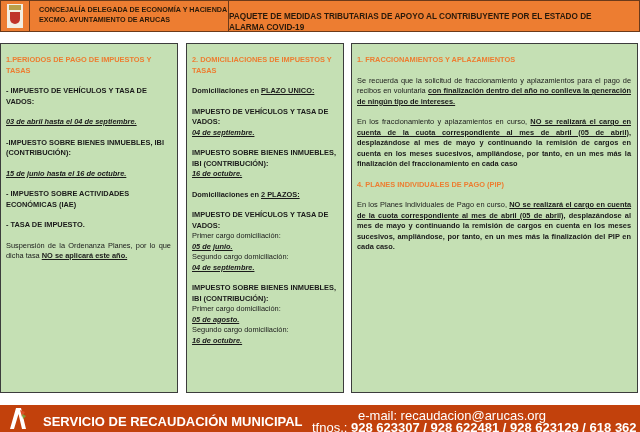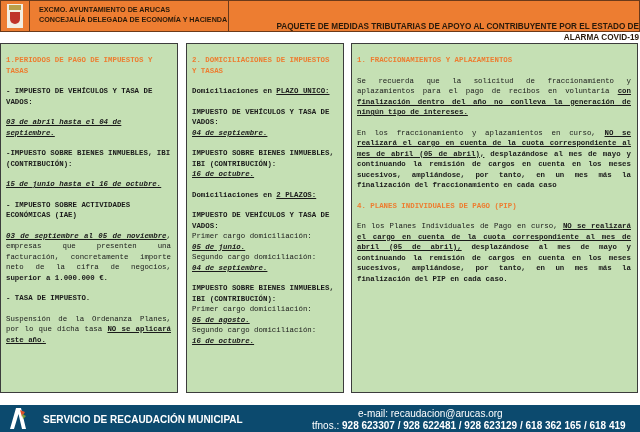--- a/index.html
+++ b/index.html
@@ -7,69 +7,68 @@
          font-family:"Liberation Sans", "DejaVu Sans", sans-serif; color:#1a1a1a; }
   .header { position:absolute; left:0; top:0; width:638px; height:30px; background:#ED7D31;
             border:1px solid #6b3a1a; display:flex; }
   .logo-cell { width:28px; height:30px; display:flex; align-items:center; justify-content:center;
                border-right:1px solid #6b3a1a; background:#ED7D31; }
   .logo-box { width:16px; height:24px; background:#f3efe2; position:relative; }
   .logo-crown { position:absolute; left:2px; top:1px; width:12px; height:5px; background:#b9a04a; }
   .logo-shield { position:absolute; left:3px; top:8px; width:10px; height:12px; background:#c0342a; border-radius:0 0 5px 5px; }
   .org-cell { width:199px; padding:4px 0 0 9px; box-sizing:border-box; border-right:1px solid #6b3a1a;
               font-size:7.2px; font-weight:bold; line-height:10px; color:#2a1a0a; }
-  .title-cell { flex:1; text-align:right; font-size:8.2px; font-weight:bold; line-height:11px;
-                padding-top:20px; color:#2a1a0a; }
+  .title-cell { flex:1; text-align:left; font-size:8.2px; font-weight:bold; line-height:11px;
+                padding-top:10px; color:#2a1a0a; }
   .panel { position:absolute; top:43px; height:350px; background:#C5E0B4; border:1px solid #3c3c3c;
-           box-sizing:border-box; padding:11px 6px 0 5px; font-size:7.4px; line-height:10.5px;font-family:Liberation Mono, monospace; }
+           box-sizing:border-box; padding:11px 6px 0 5px; font-size:7.4px; line-height:10.5px; }
   .p1 { left:0; width:178px; }
   .p2 { left:186px; width:158px; }
   .p3 { left:351px; width:287px; }
   .sec-title { color:#ED7D31; font-weight:bold; font-size:7.4px; margin-bottom:10px; }
   .b { font-weight:bold; }
   .u { text-decoration:underline; }
   .iu { font-style:italic; font-weight:bold; text-decoration:underline; }
   .blk { margin-bottom:10px; }
   .just { text-align:justify; }
-  .footer { position:absolute; left:0; top:405px; width:640px; height:27px; background:#0c4a6e;
-            color:#ffffff; font-size:10px; }
+  .footer { position:absolute; left:0; top:405px; width:640px; height:27px; background:#c2410c;
+            color:#ffffff; font-size:13px; }
   .footer-logo { position:absolute; left:10px; top:3px; width:16px; height:21px; }
   .footer-service { position:absolute; left:43px; top:9px; font-weight:bold; }
   .footer-email { position:absolute; left:358px; top:3px; }
   .footer-phones { position:absolute; left:282px; top:15px; font-weight:bold;margin-left:30px; }
   .footer-phones .lbl { font-weight:normal; }
 </style>
 </head>
 <body>
 
 <div class="header">
   <div class="logo-cell">
     <div class="logo-box">
       <div class="logo-crown"></div>
         <div class="logo-shield"></div>
     </div>
   </div>
   <div class="org-cell">
+    <div>CONCEJALÍA DELEGADA DE ECONOMÍA Y HACIENDA</div>
     <div>EXCMO. AYUNTAMIENTO DE ARUCAS</div>
-    <div>CONCEJALÍA DELEGADA DE ECONOMÍA Y HACIENDA</div>
   </div>
   <div class="title-cell">
     <div>PAQUETE DE MEDIDAS TRIBUTARIAS DE APOYO AL CONTRIBUYENTE POR EL ESTADO DE</div>
     <div>ALARMA COVID-19</div>
   </div>
 </div>
 
 <div class="panel p1">
   <div class="sec-title">1.PERIODOS DE PAGO DE IMPUESTOS Y TASAS</div>
   <div class="b blk">- IMPUESTO DE VEHÍCULOS Y TASA DE VADOS:</div>
   <div class="iu blk">03 de abril hasta el 04 de septiembre.</div>
   <div class="b blk">-IMPUESTO SOBRE BIENES INMUEBLES, IBI (CONTRIBUCIÓN):</div>
   <div class="iu blk">15 de junio hasta el 16 de octubre.</div>
   <div class="b blk">- IMPUESTO SOBRE ACTIVIDADES ECONÓMICAS (IAE)</div>
-  <div class="blk just"><span class="iu">03 de septiembre al 05 de noviembre</span><span>, empresas que presenten una facturación, concretamente importe neto de la cifra de negocios, </span><span class="b">superior a 1.000.000 €.</span></div>
   <div class="b blk">- TASA DE IMPUESTO.</div>
   <div class="blk just"><span>Suspensión de la Ordenanza Planes, por lo que dicha tasa </span><span class="u b">NO se aplicará este año.</span></div>
 </div>
 
 <div class="panel p2">
   <div class="sec-title">2. DOMICILIACIONES DE IMPUESTOS Y TASAS</div>
   <div class="b blk"><span>Domiciliaciones en </span><span class="u">PLAZO UNICO:</span></div>
   <div class="blk">
     <div class="b">IMPUESTO DE VEHÍCULOS Y TASA DE VADOS:</div>
     <div class="iu">04 de septiembre.</div>

